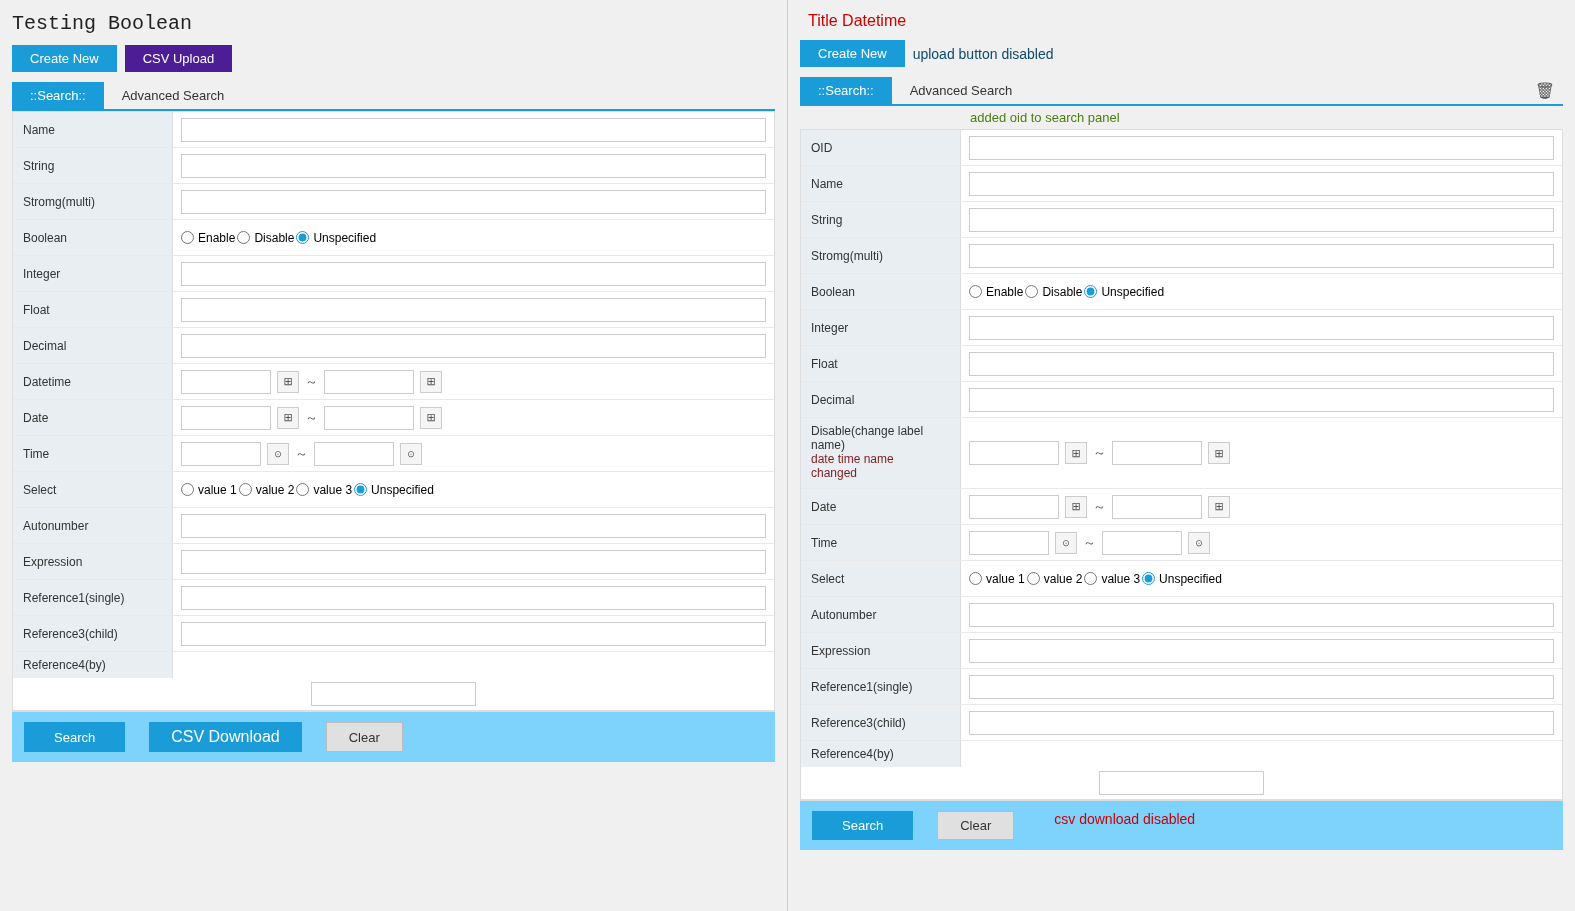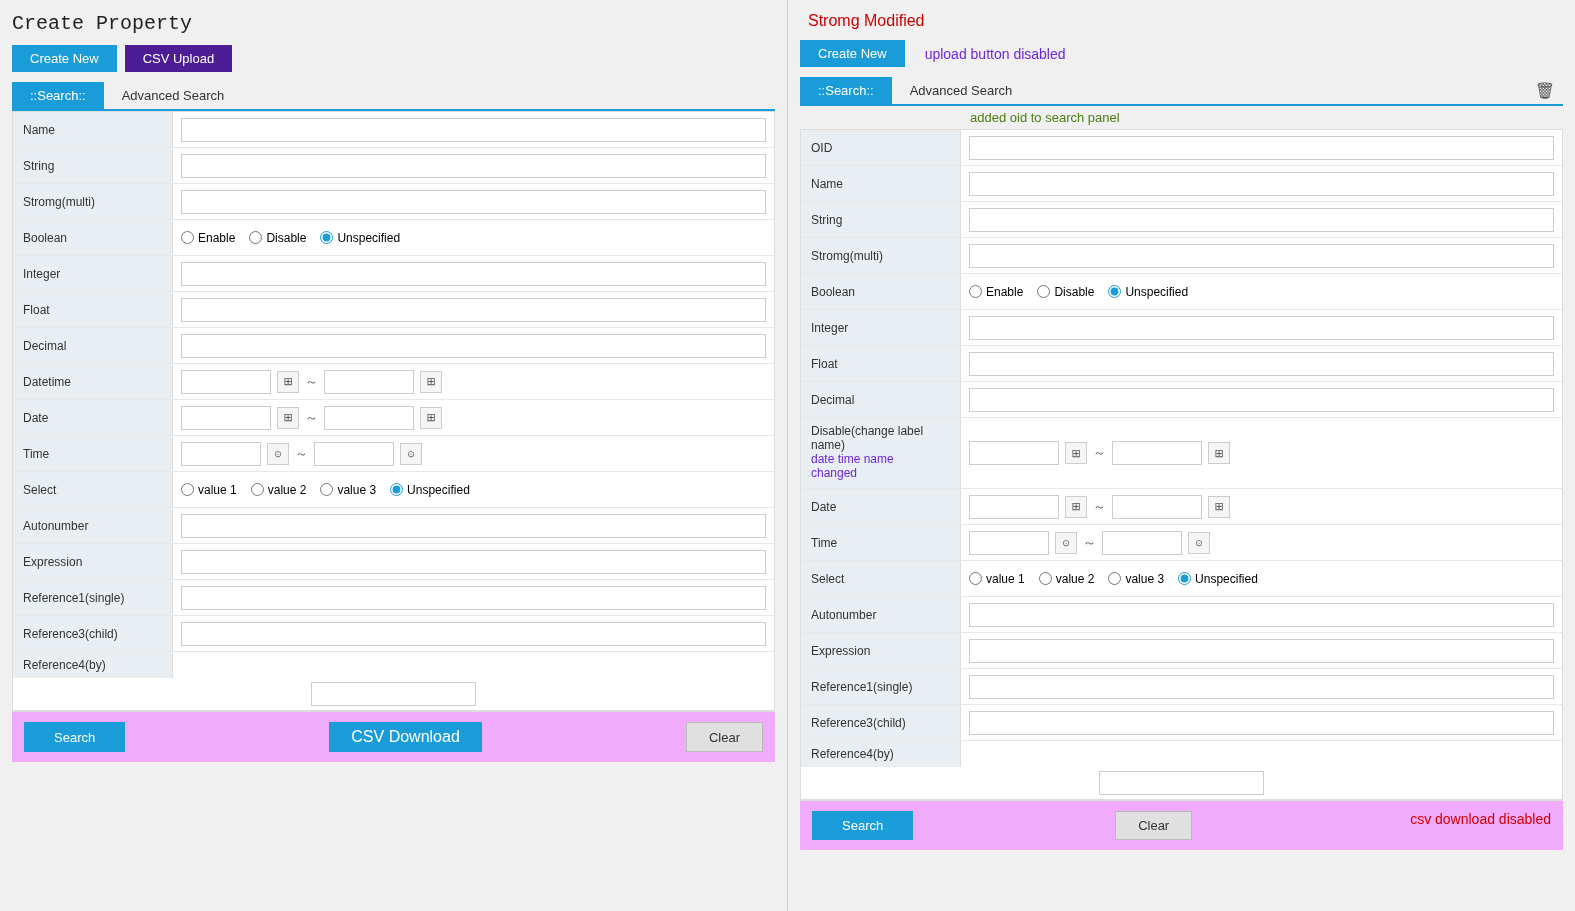--- a/index.html
+++ b/index.html
@@ -52,23 +52,22 @@
     .btn-secondary {
       background: #4c1d95;
       color: white;
       border: none;
       padding: 6px 18px;
       cursor: pointer;
       font-size: 13px;
       min-width: 100px;
     }
     .upload-disabled-label {
-      color: #6d28d9;
+      color: #0c4a6e;
       font-size: 14px;
-      margin-left: 12px;
     }
     .tabs {
       display: flex;
       align-items: flex-end;
       border-bottom: 2px solid #1a9cd8;
       margin-bottom: 0;
       position: relative;
     }
     .tab {
       padding: 6px 18px;
@@ -143,21 +142,21 @@
     }
     .form-input-date {
       width: 90px;
     }
     .form-input-time {
       width: 80px;
     }
     .radio-group {
       display: flex;
       align-items: center;
-      gap: 14px;
+      gap: 2px;
     }
     .radio-label {
       display: flex;
       align-items: center;
       gap: 4px;
       font-size: 12px;
       cursor: pointer;
     }
     .radio-label input[type="radio"] {
       accent-color: #1a9cd8;
@@ -175,23 +174,23 @@
       color: #555;
     }
     .tilde {
       font-size: 13px;
       color: #555;
     }
     .form-footer {
       display: flex;
       gap: 24px;
       padding: 10px 12px;
-      background: #f0abfc;
+      background: #7dd3fc;
       border-top: 1px solid #ddd;
-      justify-content: space-between;
+      justify-content: flex-start;
     }
     .btn-search {
       background: #1a9cd8;
       color: white;
       border: none;
       padding: 6px 30px;
       cursor: pointer;
       font-size: 13px;
     }
     .btn-csv {
@@ -209,36 +208,36 @@
     }
     .btn-clear {
       background: #e0e0e0;
       color: #333;
       border: 1px solid #bbb;
       padding: 6px 22px;
       cursor: pointer;
       font-size: 13px;
     }
     .date-change-note {
-      color: #6d28d9;
+      color: #7f1d1d;
       font-size: 12px;
       display: block;
       padding: 0 15px 2px 0;
     }
     .csv-disabled-note {
       color: #cc0000;
       font-size: 14px;
       margin-left: 16px;
     }
   </style>
 </head>
 <body>
 
 <div class="panel">
-  <div class="panel-title">Create Property</div>
+  <div class="panel-title">Testing Boolean</div>
 
   <div class="toolbar">
     <button class="btn-primary">Create New</button>
     <button class="btn-secondary">CSV Upload</button>
   </div>
 
   <div class="tabs">
     <button class="tab active">::Search::</button>
     <button class="tab">Advanced Search</button>
   </div>
@@ -391,21 +390,21 @@
 
   <div class="form-footer">
     <button class="btn-search">Search</button>
     <button class="btn-csv">CSV Download</button>
     <button class="btn-clear">Clear</button>
   </div>
 </div>
 
 <div class="panel" style="border-right:none;">
   <div style="display:flex; align-items:baseline; margin-bottom:10px;">
-    <span class="panel-title-modified">Stromg Modified</span>
+    <span class="panel-title-modified">Title Datetime</span>
   </div>
 
   <div class="toolbar">
     <button class="btn-primary">Create New</button>
     <span class="upload-disabled-label">upload button disabled</span>
   </div>
 
   <div class="tabs">
     <button class="tab active">::Search::</button>
     <button class="tab">Advanced Search</button>

